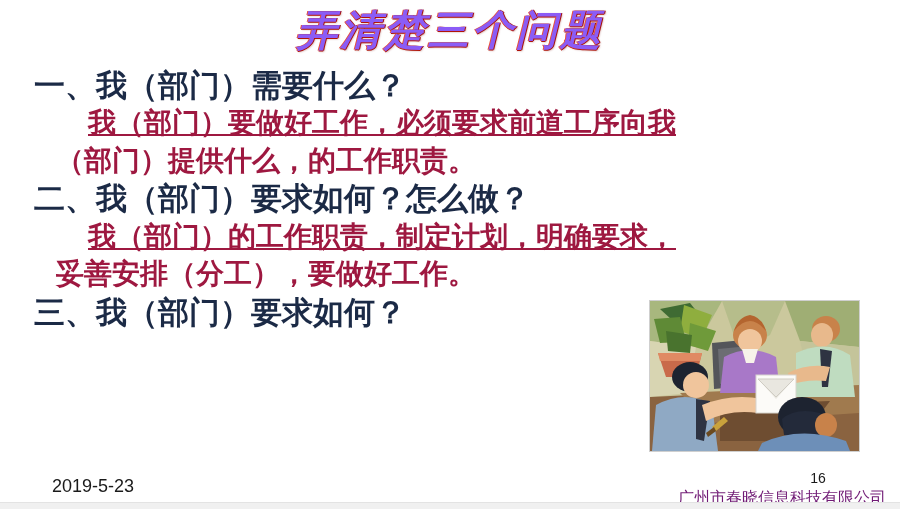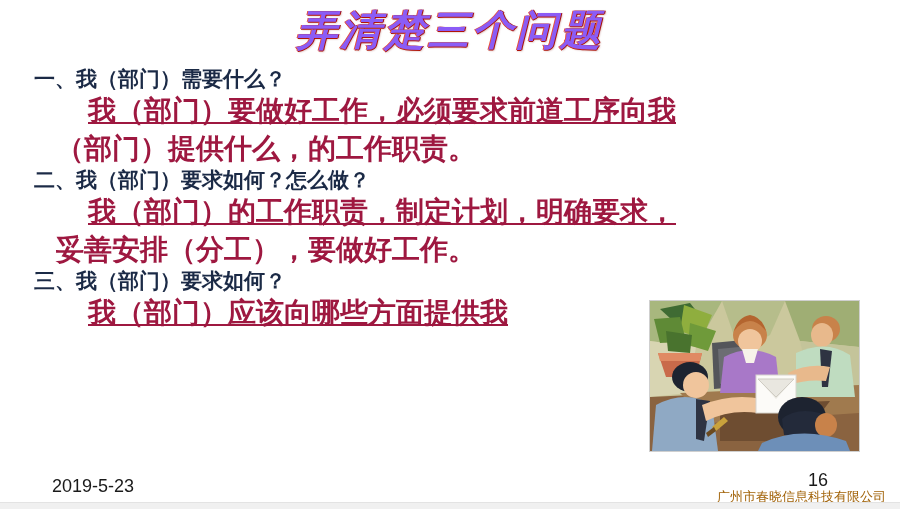--- a/index.html
+++ b/index.html
@@ -53,21 +53,21 @@
   }
 
   .q-group {
     margin: 0;
     padding: 0;
   }
 
   .q-heading {
     color: #1b2a46;
     font-family: "DejaVu Serif", "Liberation Serif", serif;
-    font-size: 21px;
+    font-size: 31px;
     font-weight: 700;
     line-height: 1.24;
     white-space: nowrap;
     padding-left: 34px;
     letter-spacing: 0px;
   }
 
   .q-body-line {
     color: #9e1840;
     font-family: "DejaVu Serif", "Liberation Serif", serif;
@@ -105,30 +105,30 @@
     color: #1a1a1a;
     letter-spacing: 0px;
   }
   .footer-pageno {
     position: absolute;
     right: 52px;
     top: 470px;
     width: 60px;
     text-align: center;
     font-family: "Liberation Sans", "DejaVu Sans", sans-serif;
-    font-size: 18px;
+    font-size: 14px;
     color: #1a1a1a;
   }
   .footer-company {
     position: absolute;
     right: 14px;
     top: 488px;
     font-family: "Liberation Sans", "DejaVu Sans", sans-serif;
-    font-size: 13px;
-    color: #a16207;
+    font-size: 16px;
+    color: #701a75;
     white-space: nowrap;
   }
   .bottom-bar {
     position: absolute;
     left: 0;
     bottom: 0;
     width: 900px;
     height: 6px;
     background: #f0f0f0;
     border-top: 1px solid #e3e3e3;
@@ -150,21 +150,20 @@
     </div>
 
     <div class="q-group">
       <div class="q-heading">二、我（部门）要求如何？怎么做？</div>
       <div class="q-body-line indent-2">我（部门）的工作职责，制定计划，明确要求，</div>
       <div class="q-body-line indent-1">妥善安排（分工），要做好工作。</div>
     </div>
 
     <div class="q-group">
       <div class="q-heading">三、我（部门）要求如何？</div>
-      <div class="q-body-line indent-2">我（部门）应该向哪些方面提供我</div>
     </div>
 
   </div>
 
   <div class="clipart">
     <svg viewBox="0 0 209 150" preserveAspectRatio="none">
 
       <rect x="0" y="0" width="209" height="150" fill="#cbc89d"></rect>
       <polygon points="0,0 72,0 46,46 0,40" fill="#a8b77e"></polygon>
       <polygon points="72,0 135,0 120,34 90,52" fill="#b6bd8b"></polygon>

